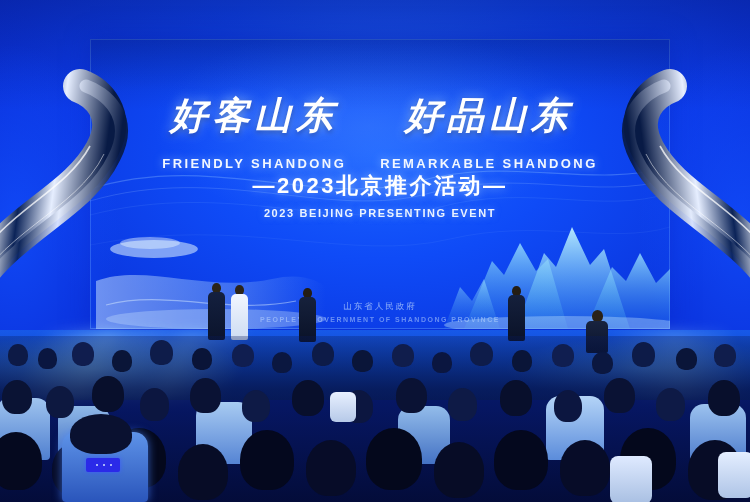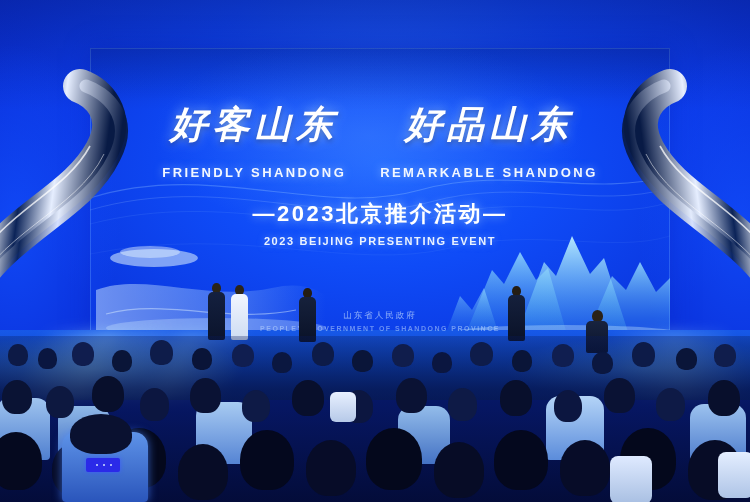--- a/index.html
+++ b/index.html
@@ -34,21 +34,21 @@
       radial-gradient(ellipse 150px 260px at 2% 45%, rgba(18,80,255,.75), rgba(0,0,0,0) 70%),
       radial-gradient(ellipse 150px 260px at 99% 45%, rgba(18,80,255,.70), rgba(0,0,0,0) 70%),
       linear-gradient(180deg, rgba(4,14,70,.30) 0%, rgba(0,0,0,0) 22%);
     pointer-events: none;
   }
 
   
   .led-screen {
     position: absolute;
     left: 90px;
-    top: 48px;
+    top: 39px;
     width: 580px;
     height: 290px;
     background:
       radial-gradient(ellipse 340px 200px at 50% 40%, #1a62ff 0%, #0f4bf7 52%, #0b39e2 100%);
     box-shadow:
       inset 0 0 0 1px rgba(120,180,255,.35),
       0 0 22px rgba(10,40,200,.55);
     overflow: hidden;
   }
   .led-sheen {
@@ -97,21 +97,20 @@
   .en-sub {
     margin-top: 21px;
     font-size: 13px;
     font-weight: 700;
     letter-spacing: 2.4px;
     color: #f2f7ff;
     text-shadow: 0 0 8px rgba(150,200,255,.75);
     white-space: nowrap;
   }
   .event-cn {
-    margin-top: 19px;
     font-size: 22px;
     font-weight: 700;
     letter-spacing: 2.5px;
     color: #ffffff;
     text-shadow: 0 0 10px rgba(160,205,255,.8);
     white-space: nowrap;
   }
   .event-en {
     margin-top: 6px;
     font-size: 11px;

